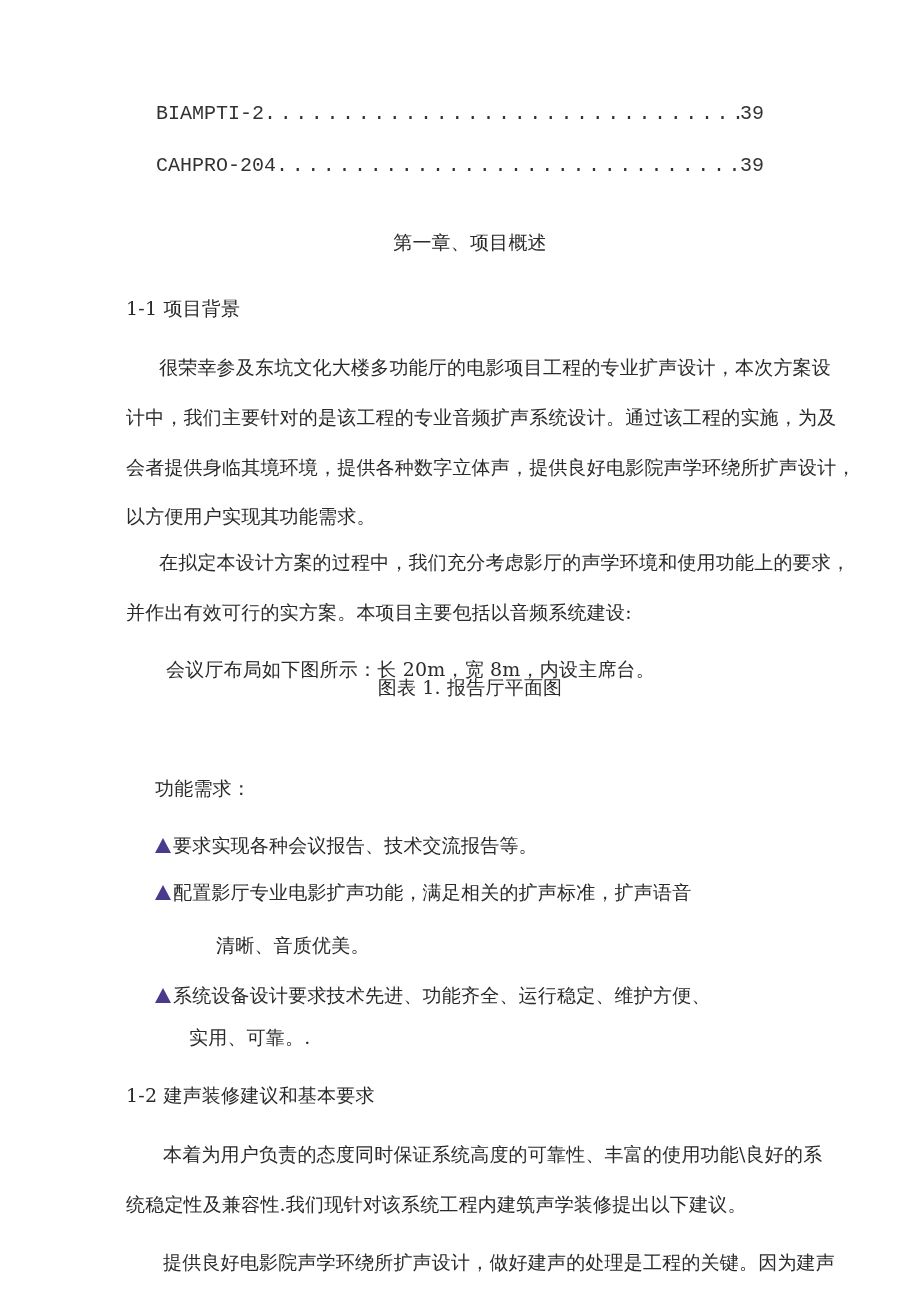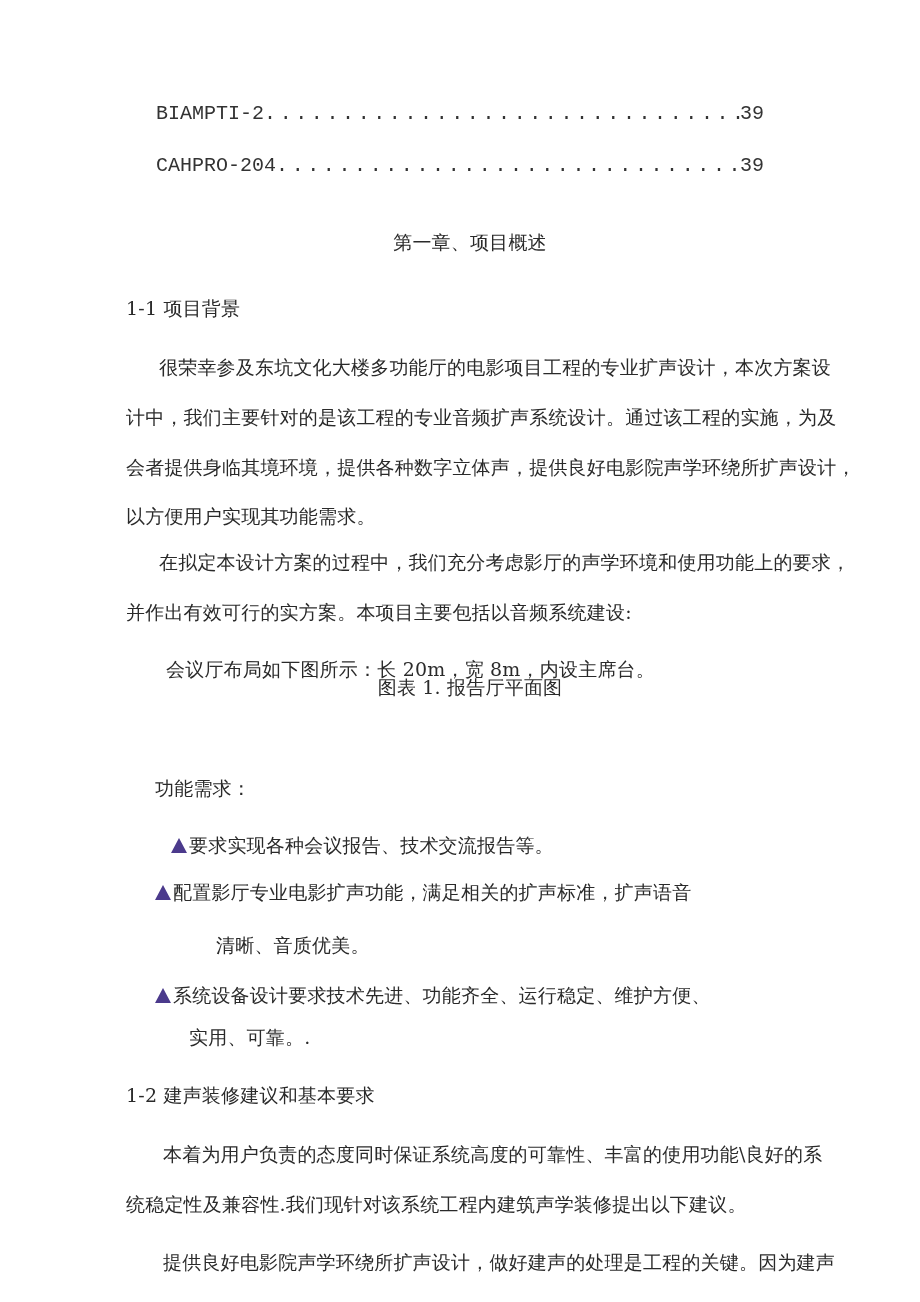--- a/index.html
+++ b/index.html
@@ -57,21 +57,21 @@
 
 <div class="line" style="left:159px; top:550px;">在拟定本设计方案的过程中，我们充分考虑影厅的声学环境和使用功能上的要求，</div>
 <div class="line" style="left:126px; top:600px;">并作出有效可行的实方案。本项目主要包括以音频系统建设:</div>
 
 <div class="line" style="left:166px; top:657px;">会议厅布局如下图所示：长 20m，宽 8m，内设主席台。</div>
 
 <div class="line center" style="top:675px;">图表 1. 报告厅平面图</div>
 
 <div class="line" style="left:155px; top:776px;">功能需求：</div>
 
-<div class="line" style="left:171px; top:833px;">
+<div class="line" style="left:155px; top:833px;">
   <span class="tri"></span><span>要求实现各种会议报告、技术交流报告等。</span>
 </div>
 <div class="line" style="left:155px; top:880px;">
   <span class="tri"></span><span>配置影厅专业电影扩声功能，满足相关的扩声标准，扩声语音</span>
 </div>
 <div class="line" style="left:188px; top:933px;margin-left:28px;">清晰、音质优美。</div>
 <div class="line" style="left:155px; top:983px;">
   <span class="tri"></span><span>系统设备设计要求技术先进、功能齐全、运行稳定、维护方便、</span>
 </div>
 <div class="line" style="left:189px; top:1025px;">实用、可靠。.</div>

